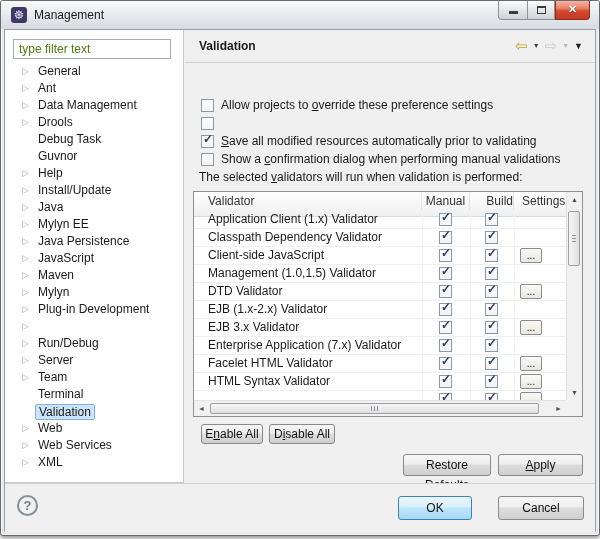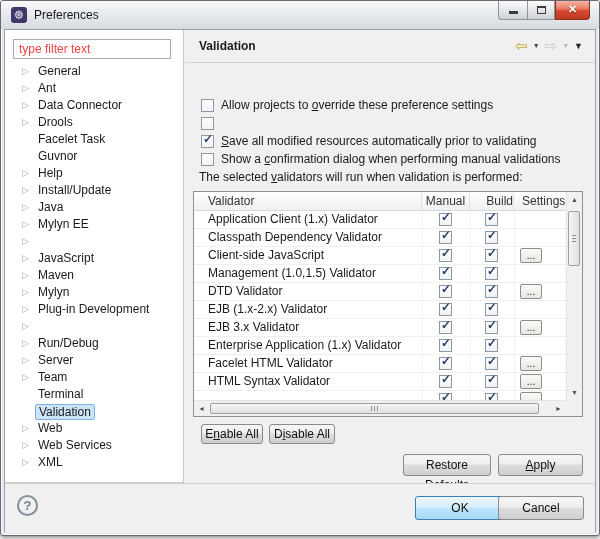--- a/index.html
+++ b/index.html
@@ -30,21 +30,21 @@
           box-shadow:inset 0 1px 0 #3a3a3a; }
 
   
   .client { position:absolute; left:3px; right:3px; top:28px; bottom:3px;
             background:#f0f0f0; border:1px solid #9aa0a7; }
 
   
   .sidebar { position:absolute; left:0; top:0; width:179px; height:453px; background:#fff;
              border-right:1px solid #c8c8c8; border-bottom:1px solid #c8c8c8; }
   .filter { position:absolute; left:8px; top:9px; width:158px; height:20px; border:1px solid #a5acb5;
-            background:#fff; font-family:"Liberation Sans",sans-serif; font-size:12px; color:#ef4444; padding:0 5px; }
+            background:#fff; font-family:"Liberation Sans",sans-serif; font-size:12px; color:#4d7c0f; padding:0 5px; }
   .tree { position:absolute; left:0; top:33px; right:1px; bottom:1px; overflow:hidden; }
   .titem { position:absolute; left:0; right:0; height:17px; line-height:17px; }
   .twisty { position:absolute; left:17px; top:0; color:#a9a9a9; font-size:9px; }
   .tlabel { position:absolute; left:33px; top:1px; height:16px; line-height:15px; white-space:nowrap; }
   .tlabel.sel { left:30px; padding:0 3px; background:#cbe4f8; border:1px solid #7fb2e1; border-radius:2px; }
 
   
   .panel { position:absolute; left:180px; top:0; right:0; height:453px; }
   .phead { position:absolute; left:0; top:0; right:0; height:33px; background:#f0f0f0;
            border-bottom:1px solid #cfd2d6; }
@@ -59,21 +59,21 @@
   .cbrow { position:absolute; left:16px; height:16px; display:flex; align-items:center; gap:7px;text-align:center; }
   .cb { position:relative; width:13px; height:13px; border:1px solid #8b98a8; flex:none;
         background:linear-gradient(#fdfdfd,#f1f3f5); }
   .tick { position:absolute; left:1px; top:-3px; font-size:12px; font-weight:bold; color:#2b3b66; line-height:13px; }
   .cblabel { white-space:nowrap; }
   .tcaption { position:absolute; left:14px; top:140px; white-space:nowrap; }
 
   
   .vtable { position:absolute; left:8px; top:161px; width:390px; height:226px;
             border:1px solid #8f8f8f; background:#fff; }
-  .thead { position:absolute; left:0; top:0; right:16px; height:19px;
+  .thead { position:absolute; left:0; top:0; right:16px; height:25px;
            background:linear-gradient(#ffffff,#f3f4f6 70%,#eef0f2); border-bottom:1px solid #d9d9d9; }
   .hc { position:absolute; top:0; height:18px; line-height:18px; white-space:nowrap; overflow:hidden; color:#333; }
   .hc0 { left:0; width:228px; padding-left:14px; border-right:1px solid #e2e2e2; }
   .hc1 { left:228px; width:48px; text-align:center; border-right:1px solid #e2e2e2; }
   .hc2 { left:276px; width:44px; text-align:right; border-right:1px solid #e2e2e2; }
   .hc3 { left:320px; width:54px; padding-left:8px; }
   .tbody { position:absolute; left:0; top:19px; right:16px; bottom:16px; overflow:hidden; }
   .cl { position:absolute; top:0; bottom:0; width:1px; background:#f2f2f2; }
   .trow { position:absolute; left:0; right:0; height:18px; border-bottom:1px solid #efefef; }
   .rname { position:absolute; left:14px; top:0; line-height:17px; white-space:nowrap; }
@@ -106,32 +106,32 @@
          font-family:"Liberation Sans",sans-serif; font-size:12px; }
   .enable  { left:16px; top:394px; width:62px; height:20px; line-height:18px; }
   .disable { left:84px; top:394px; width:66px; height:20px; line-height:18px; }
   .restore { left:218px; top:424px; width:88px; height:22px; line-height:20px; }
   .apply   { left:313px; top:424px; width:85px; height:22px; line-height:20px; }
 
   
   .bbar { position:absolute; left:0; right:0; top:453px; height:50px; background:#f0f0f0; border-top:1px solid #d2d2d2; }
   .help { position:absolute; left:12px; top:11px; width:21px; height:21px; border:2px solid #84909c;
           border-radius:50%; color:#6e7e8d; font-size:13px; font-weight:bold; text-align:center; line-height:17px; }
-  .ok { left:410px; top:12px; width:90px; height:24px; line-height:22px;
+  .ok { left:393px; top:12px; width:74px; height:24px; line-height:22px;
         background:linear-gradient(#eaf6fd,#d9f0fc 45%,#bee6fd 50%,#a7d9f5); border-color:#3c7fb1; }
   .cancel { left:493px; top:12px; width:86px; height:24px; line-height:22px; }
 </style>
 </head>
 <body>
 
 <div class="win">
 
   <div class="titlebar">
     <span class="app-icon">⚙</span>
-    <span class="wtitle">Preferences</span>
+    <span class="wtitle">Management</span>
     <div class="wc min">
         <span class="gmin"></span>
       </div>
     <div class="wc max">
         <span class="gmax"></span>
       </div>
     <div class="wc close"><span>✕</span></div>
   </div>
 
   <div class="client">
@@ -142,28 +142,28 @@
           <div class="titem" style="top: 0px;">
             <span class="twisty">▷</span>
             <span class="tlabel">General</span>
           </div>
           <div class="titem" style="top: 17px;">
             <span class="twisty">▷</span>
             <span class="tlabel">Ant</span>
           </div>
           <div class="titem" style="top: 34px;">
             <span class="twisty">▷</span>
-            <span class="tlabel">Data Connector</span>
+            <span class="tlabel">Data Management</span>
           </div>
           <div class="titem" style="top: 51px;">
             <span class="twisty">▷</span>
             <span class="tlabel">Drools</span>
           </div>
           <div class="titem" style="top: 68px;">
-            <span class="tlabel">Facelet Task</span>
+            <span class="tlabel">Debug Task</span>
           </div>
           <div class="titem" style="top: 85px;">
             <span class="tlabel">Guvnor</span>
           </div>
           <div class="titem" style="top: 102px;">
             <span class="twisty">▷</span>
             <span class="tlabel">Help</span>
           </div>
           <div class="titem" style="top: 119px;">
             <span class="twisty">▷</span>
@@ -172,20 +172,21 @@
           <div class="titem" style="top: 136px;">
             <span class="twisty">▷</span>
             <span class="tlabel">Java</span>
           </div>
           <div class="titem" style="top: 153px;">
             <span class="twisty">▷</span>
             <span class="tlabel">Mylyn EE</span>
           </div>
           <div class="titem" style="top: 170px;">
             <span class="twisty">▷</span>
+            <span class="tlabel">Java Persistence</span>
           </div>
           <div class="titem" style="top: 187px;">
             <span class="twisty">▷</span>
             <span class="tlabel">JavaScript</span>
           </div>
           <div class="titem" style="top: 204px;">
             <span class="twisty">▷</span>
             <span class="tlabel">Maven</span>
           </div>
           <div class="titem" style="top: 221px;">
@@ -337,21 +338,21 @@
               <span class="rname">EJB 3.x Validator</span>
               <span class="cb tcb man">
                 <span class="tick">✓</span>
               </span>
               <span class="cb tcb bld">
                 <span class="tick">✓</span>
               </span>
               <button class="sbtn">...</button>
             </div>
             <div class="trow" style="top: 126px;">
-              <span class="rname">Enterprise Application (1.x) Validator</span>
+              <span class="rname">Enterprise Application (7.x) Validator</span>
               <span class="cb tcb man">
                 <span class="tick">✓</span>
               </span>
               <span class="cb tcb bld">
                 <span class="tick">✓</span>
               </span>
             </div>
             <div class="trow" style="top: 144px;">
               <span class="rname">Facelet HTML Validator</span>
               <span class="cb tcb man">

